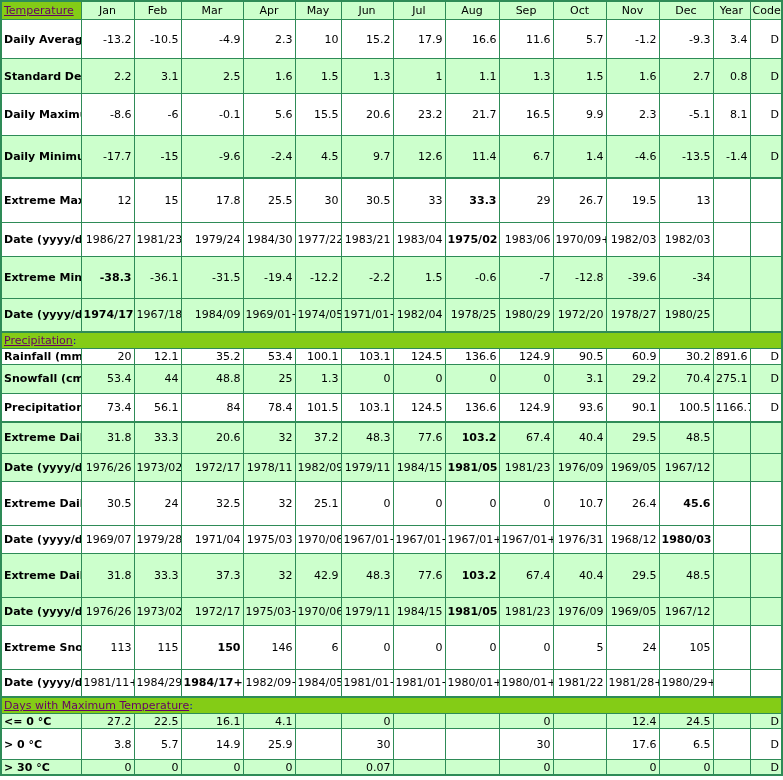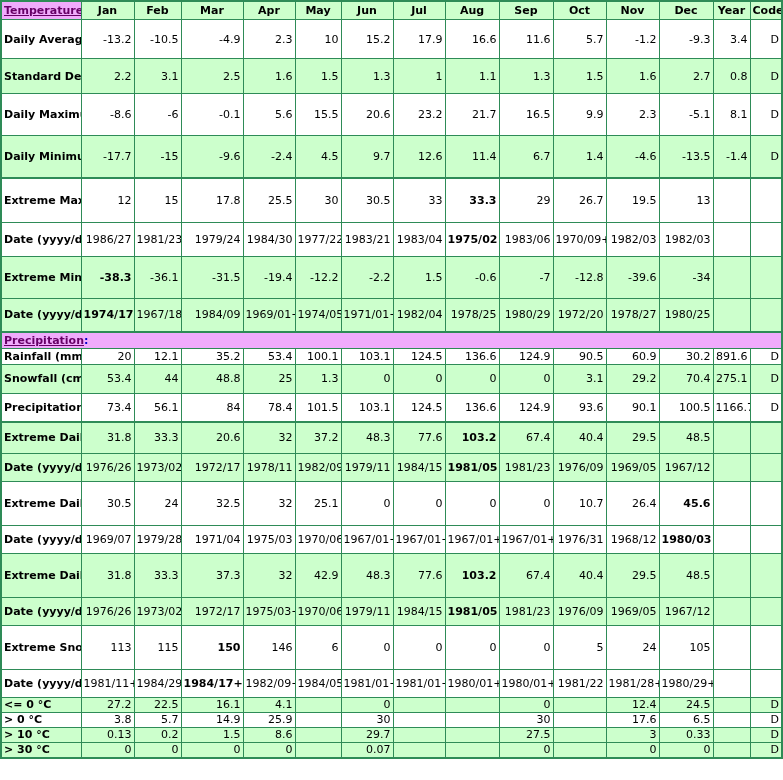--- a/index.html
+++ b/index.html
@@ -11,27 +11,27 @@
     border: 2px solid #2e8b57;
   }
   table.climate td, table.climate th {
     border: 1px solid #2e8b57;
     padding: 0 2px 0 2px;
     line-height: 13px;
     color: #000;
     overflow: hidden;
     white-space: nowrap;
   }
-  th.month { background: #ccffcc; color: #0000cc; font-weight: bold; text-align: center; height: 17px; }
+  th.month { background: #ccffcc; color: #0000cc; font-weight: normal; text-align: center; height: 17px; }
   td.lbl { color: #0000cc; font-weight: bold; text-align: left; white-space: normal; vertical-align: middle; }
   td.num { text-align: right; vertical-align: middle; }
   td.code { text-align: right; }
   tr.w td { background: #ffffff; }
   tr.g td { background: #ccffcc; }
-  th.sec, td.sec { background: #f0abfc; text-align: left; font-weight: bold; height: 15px; }
+  th.sec, td.sec { background: #84cc16; text-align: left; font-weight: normal; height: 15px; }
   .sec-link { color: #660066; text-decoration: underline; }
   .sec-colon { color: #0000cc; }
   .b { font-weight: bold; }
   tr.grpTop td { border-top: 2px solid #2e8b57; }
   tr.small td { line-height: 13px; height: 14px; }
 </style>
 </head>
 <body>
 
 <table class="climate">
@@ -393,72 +393,58 @@
         <td class="num">1981/01+</td>
         <td class="num">1981/01+</td>
         <td class="num">1980/01+</td>
         <td class="num">1980/01+</td>
         <td class="num">1981/22</td>
         <td class="num">1981/28+</td>
         <td class="num">1980/29+</td>
         <td class="num"></td>
         <td class="code"></td>
       </tr>
+      <tr class="grpTop">
+        <td colspan="15" class="sec"><span class="sec-link">Days with Maximum Temperature</span><span class="sec-colon">:</span></td>
+      </tr>
       <tr class="g small" style="height: 15px;">
         <td class="lbl">&lt;= 0 °C</td>
         <td class="num">27.2</td>
         <td class="num">22.5</td>
         <td class="num">16.1</td>
         <td class="num">4.1</td>
         <td class="num"></td>
         <td class="num">0</td>
         <td class="num"></td>
         <td class="num"></td>
         <td class="num">0</td>
         <td class="num"></td>
         <td class="num">12.4</td>
         <td class="num">24.5</td>
         <td class="num"></td>
         <td class="code">D</td>
       </tr>
-      <tr class="w small" style="height: 15px;">
+      <tr class="w small" style="height: 31px;">
         <td class="lbl">&gt; 0 °C</td>
         <td class="num">3.8</td>
         <td class="num">5.7</td>
         <td class="num">14.9</td>
         <td class="num">25.9</td>
         <td class="num"></td>
         <td class="num">30</td>
         <td class="num"></td>
         <td class="num"></td>
         <td class="num">30</td>
         <td class="num"></td>
         <td class="num">17.6</td>
         <td class="num">6.5</td>
         <td class="num"></td>
         <td class="code">D</td>
       </tr>
       <tr class="g small" style="height: 15px;">
-        <td class="lbl">&gt; 10 °C</td>
-        <td class="num">0.13</td>
-        <td class="num">0.2</td>
-        <td class="num">1.5</td>
-        <td class="num">8.6</td>
-        <td class="num"></td>
-        <td class="num">29.7</td>
-        <td class="num"></td>
-        <td class="num"></td>
-        <td class="num">27.5</td>
-        <td class="num"></td>
-        <td class="num">3</td>
-        <td class="num">0.33</td>
-        <td class="num"></td>
-        <td class="code">D</td>
-      </tr>
-      <tr class="g small" style="height: 15px;">
         <td class="lbl">&gt; 30 °C</td>
         <td class="num">0</td>
         <td class="num">0</td>
         <td class="num">0</td>
         <td class="num">0</td>
         <td class="num"></td>
         <td class="num">0.07</td>
         <td class="num"></td>
         <td class="num"></td>
         <td class="num">0</td>

